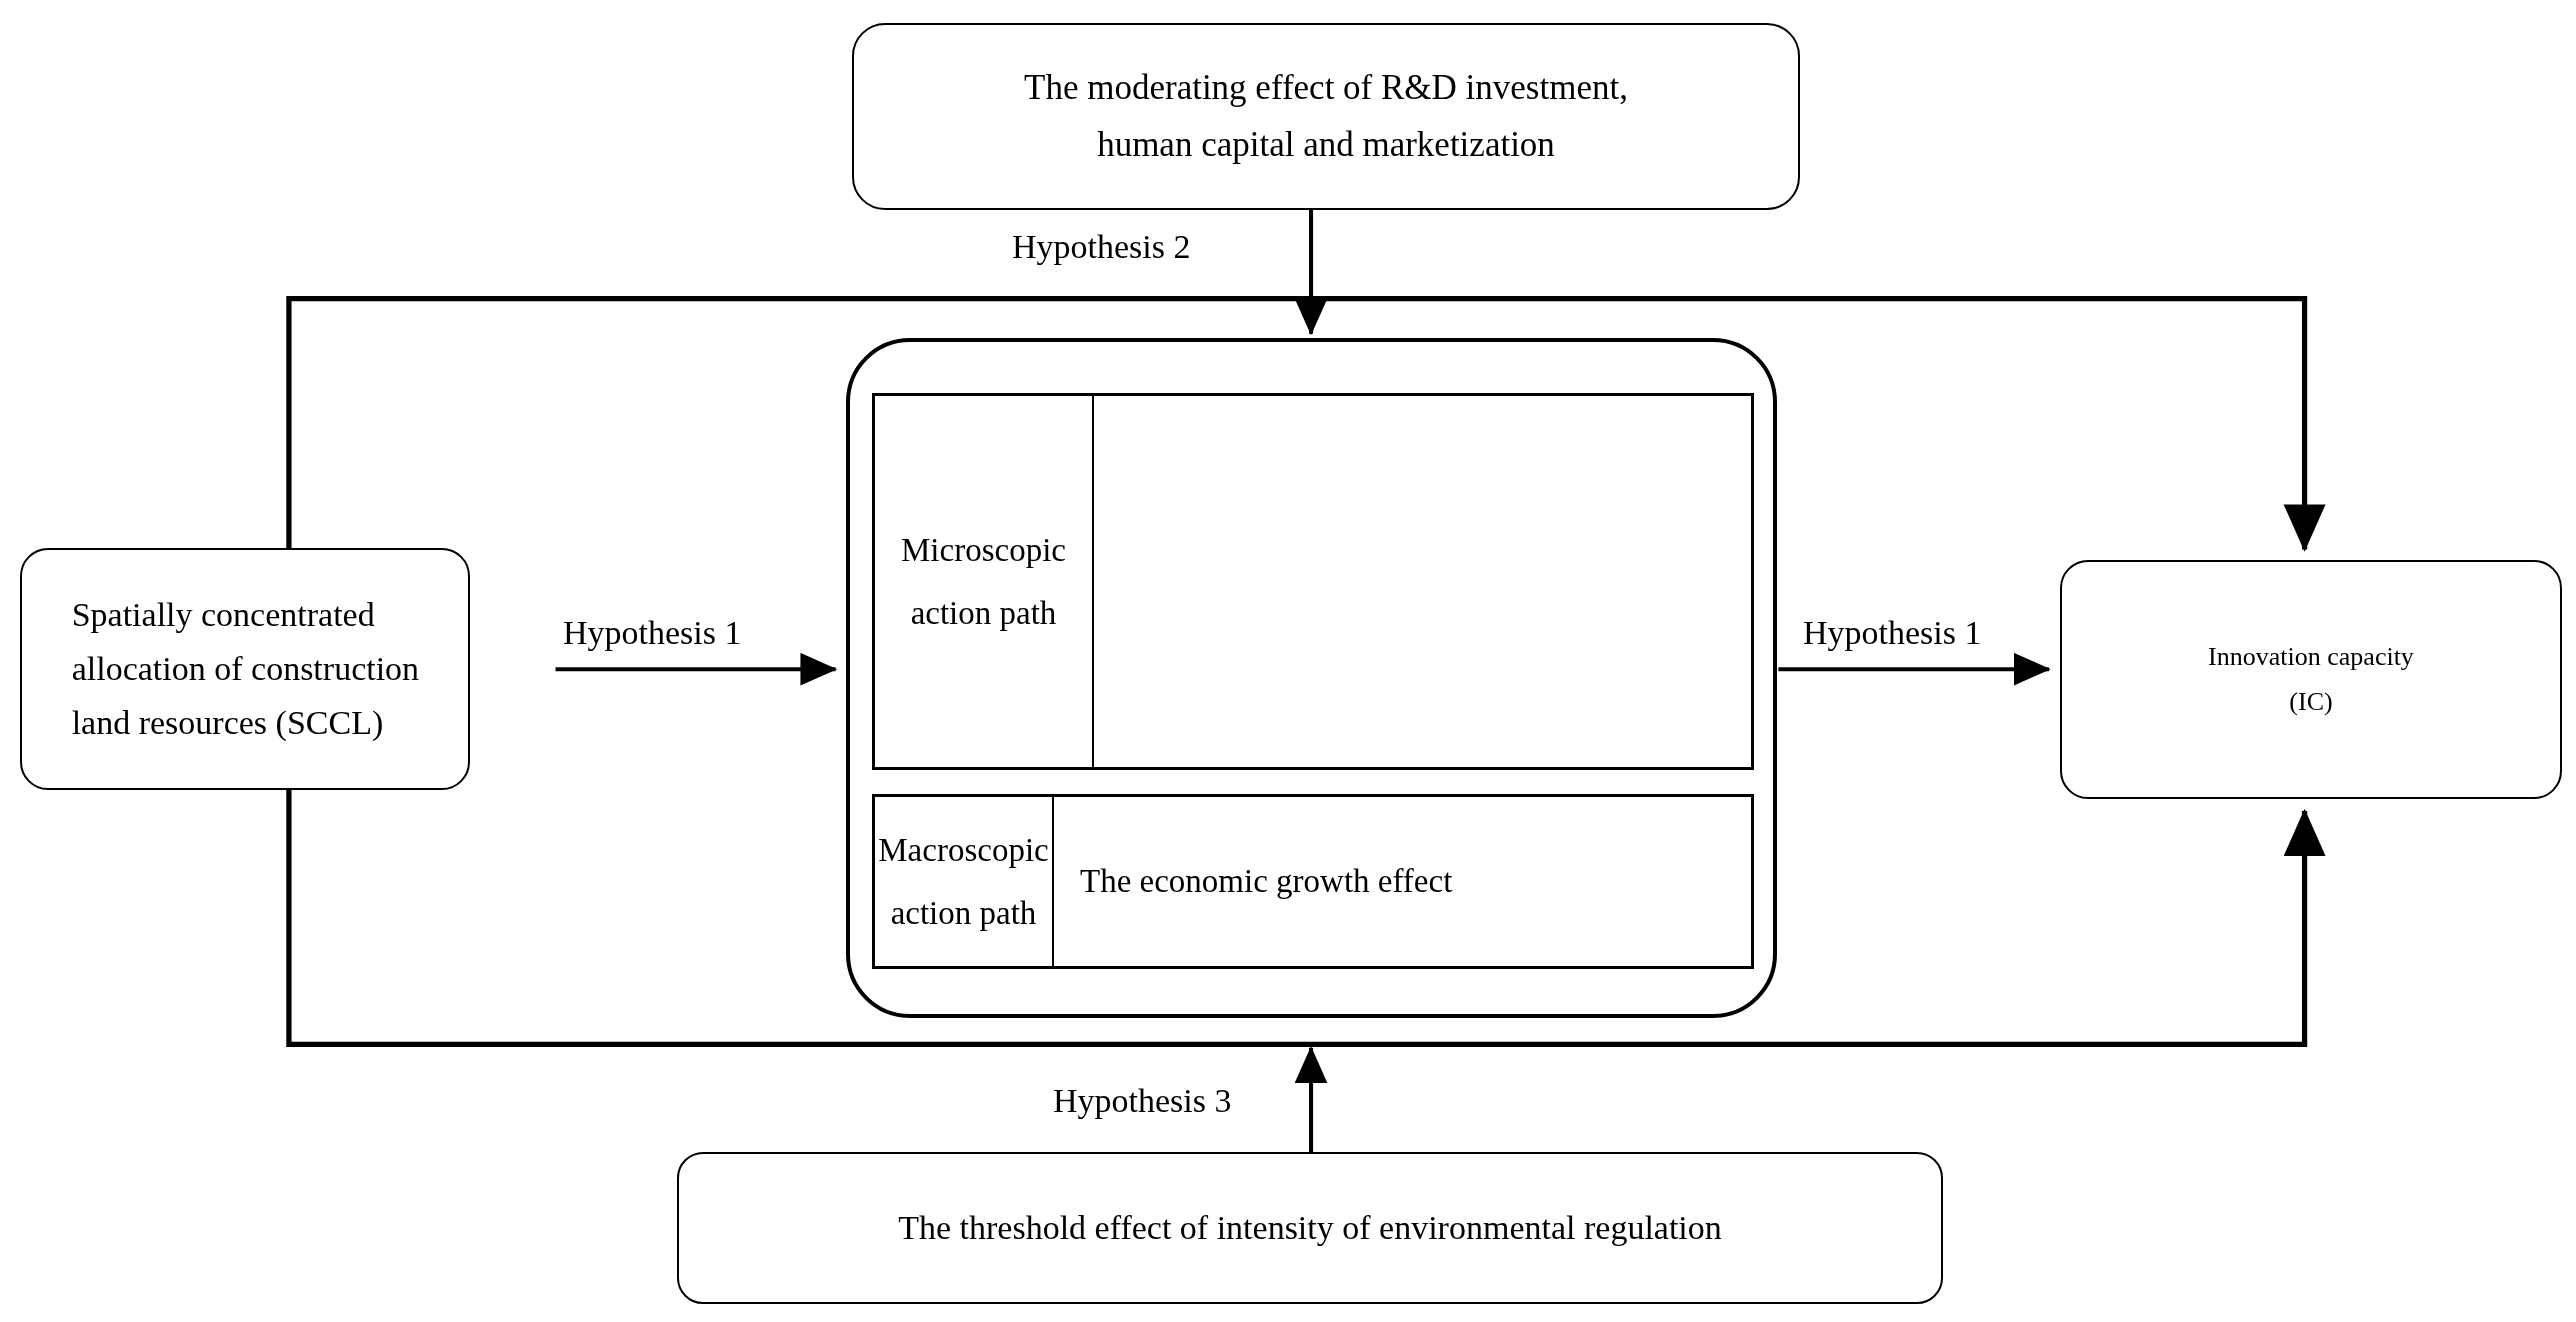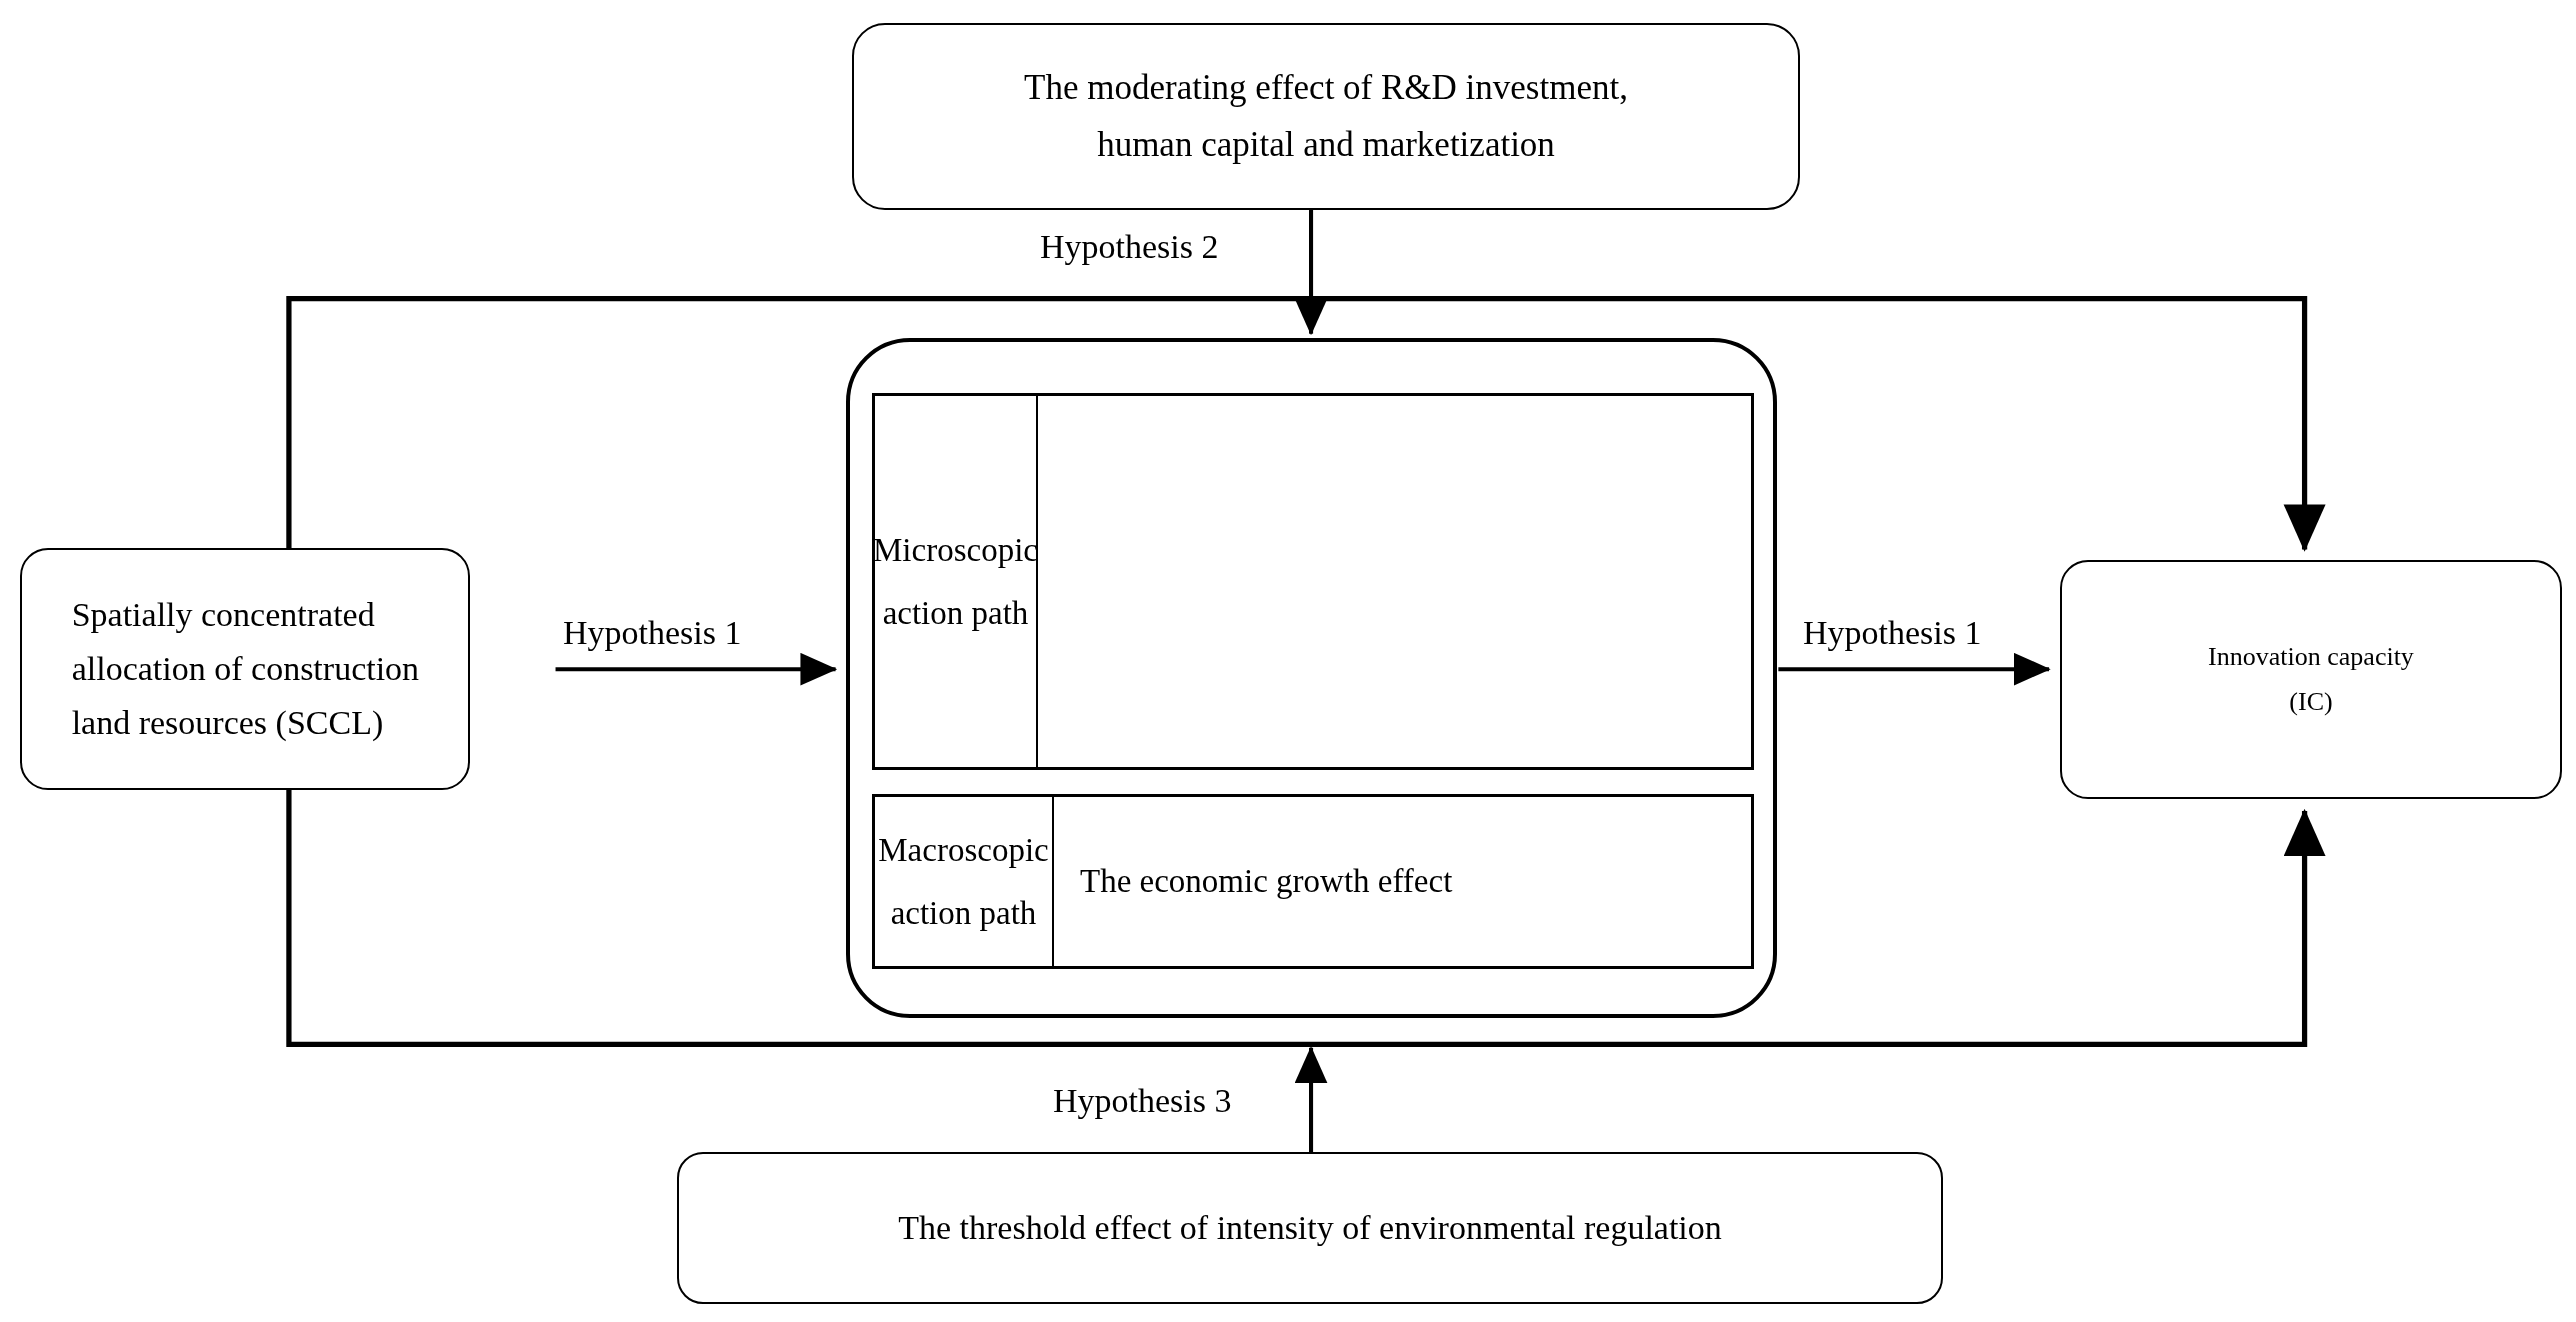--- a/index.html
+++ b/index.html
@@ -33,28 +33,28 @@
 
   
   .ptable{position:absolute;box-sizing:border-box;border:3.5px solid #000;background:#fff;display:flex;}
   .ptable .pcol-l{box-sizing:border-box;border-right:2.9px solid #000;display:flex;align-items:center;
                   justify-content:center;text-align:center;font-size:33px;line-height:1.9;}
   .ptable .pcol-r{box-sizing:border-box;flex:1;display:flex;flex-direction:column;
                   justify-content:center;padding-left:26px;}
   .ptable .pcol-r .eff{font-size:33px;line-height:1.0;margin:15px 0;}
 
   #tbl-micro{left:22px;top:51px;width:882px;height:377px;}
-  #tbl-micro .pcol-l{width:163px;}
+  #tbl-micro .pcol-l{width:219px;}
 
   #tbl-macro{left:22px;top:452px;width:882px;height:175px;}
   #tbl-macro .pcol-l{width:179px;}
   #tbl-macro .pcol-r .eff{margin:0;}
 
   .alabel{position:absolute;font-size:34px;white-space:nowrap;line-height:1;}
-  #lbl-h2{left:1012px;top:230px;margin-left:28px;}
+  #lbl-h2{left:1012px;top:230px;}
   #lbl-h1-left{left:563px;top:616px;}
   #lbl-h1-right{left:1803px;top:616px;}
   #lbl-h3{left:1053px;top:1084px;}
 </style>
 </head>
 <body>
 
 <div id="stage">
 
   <svg id="wires" viewBox="0 0 4415 2266">

